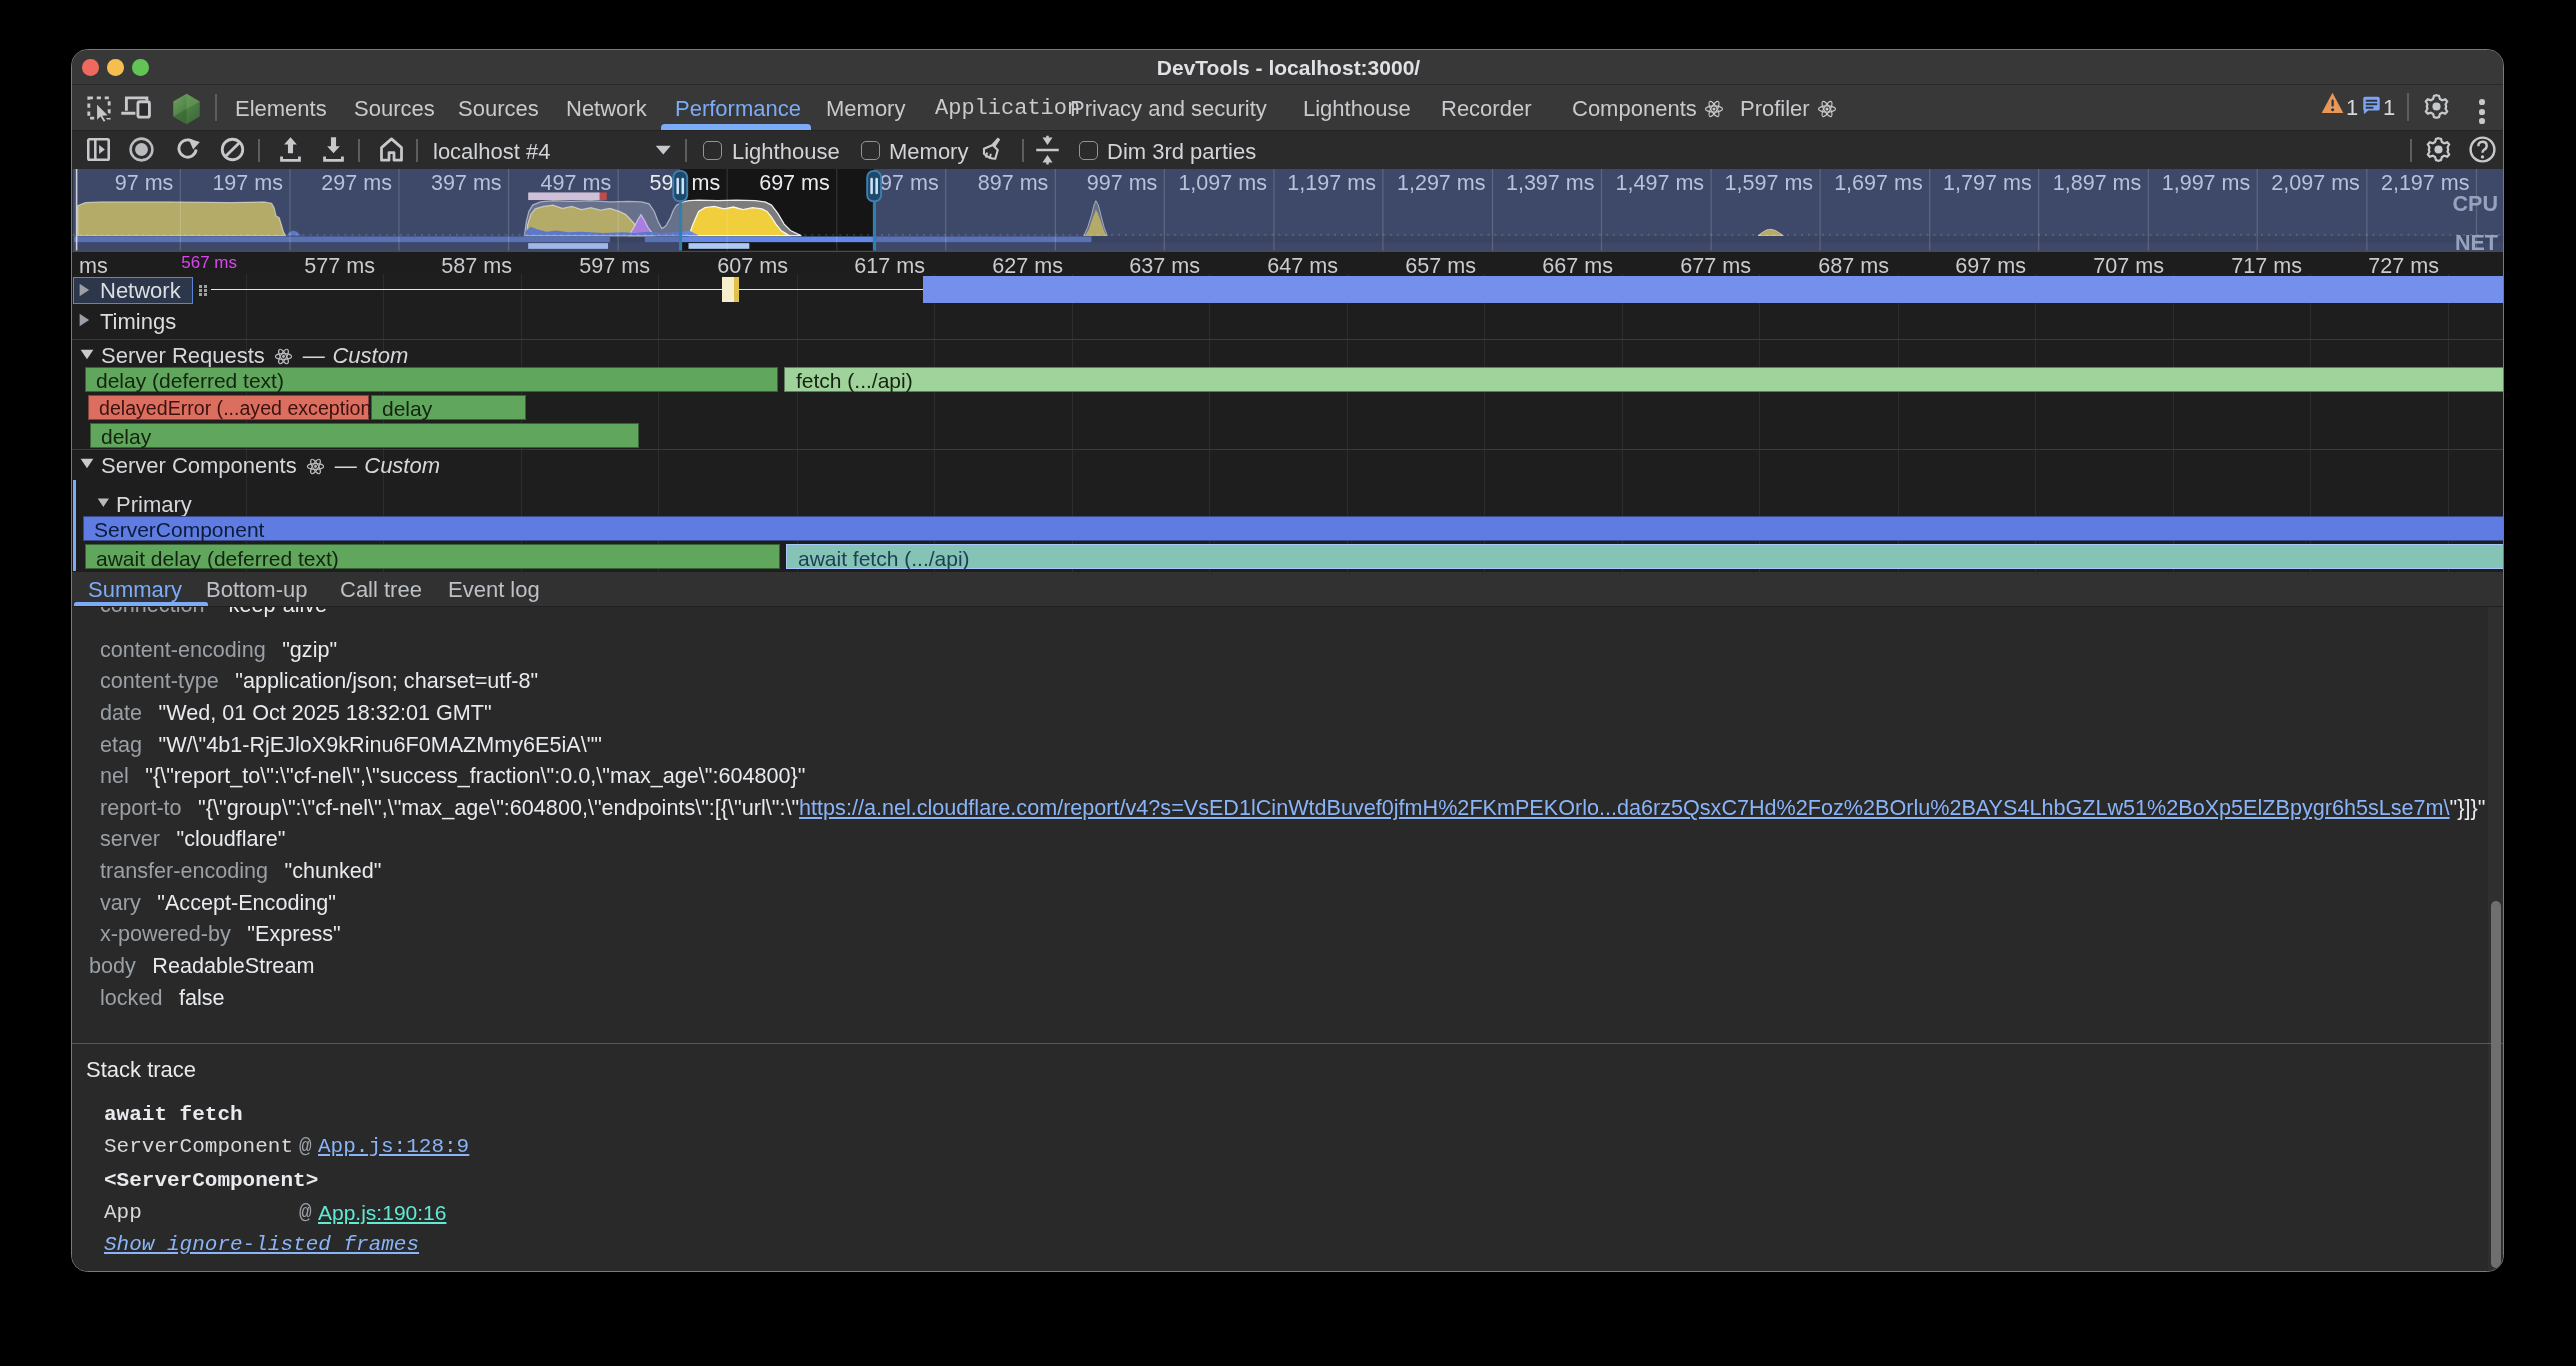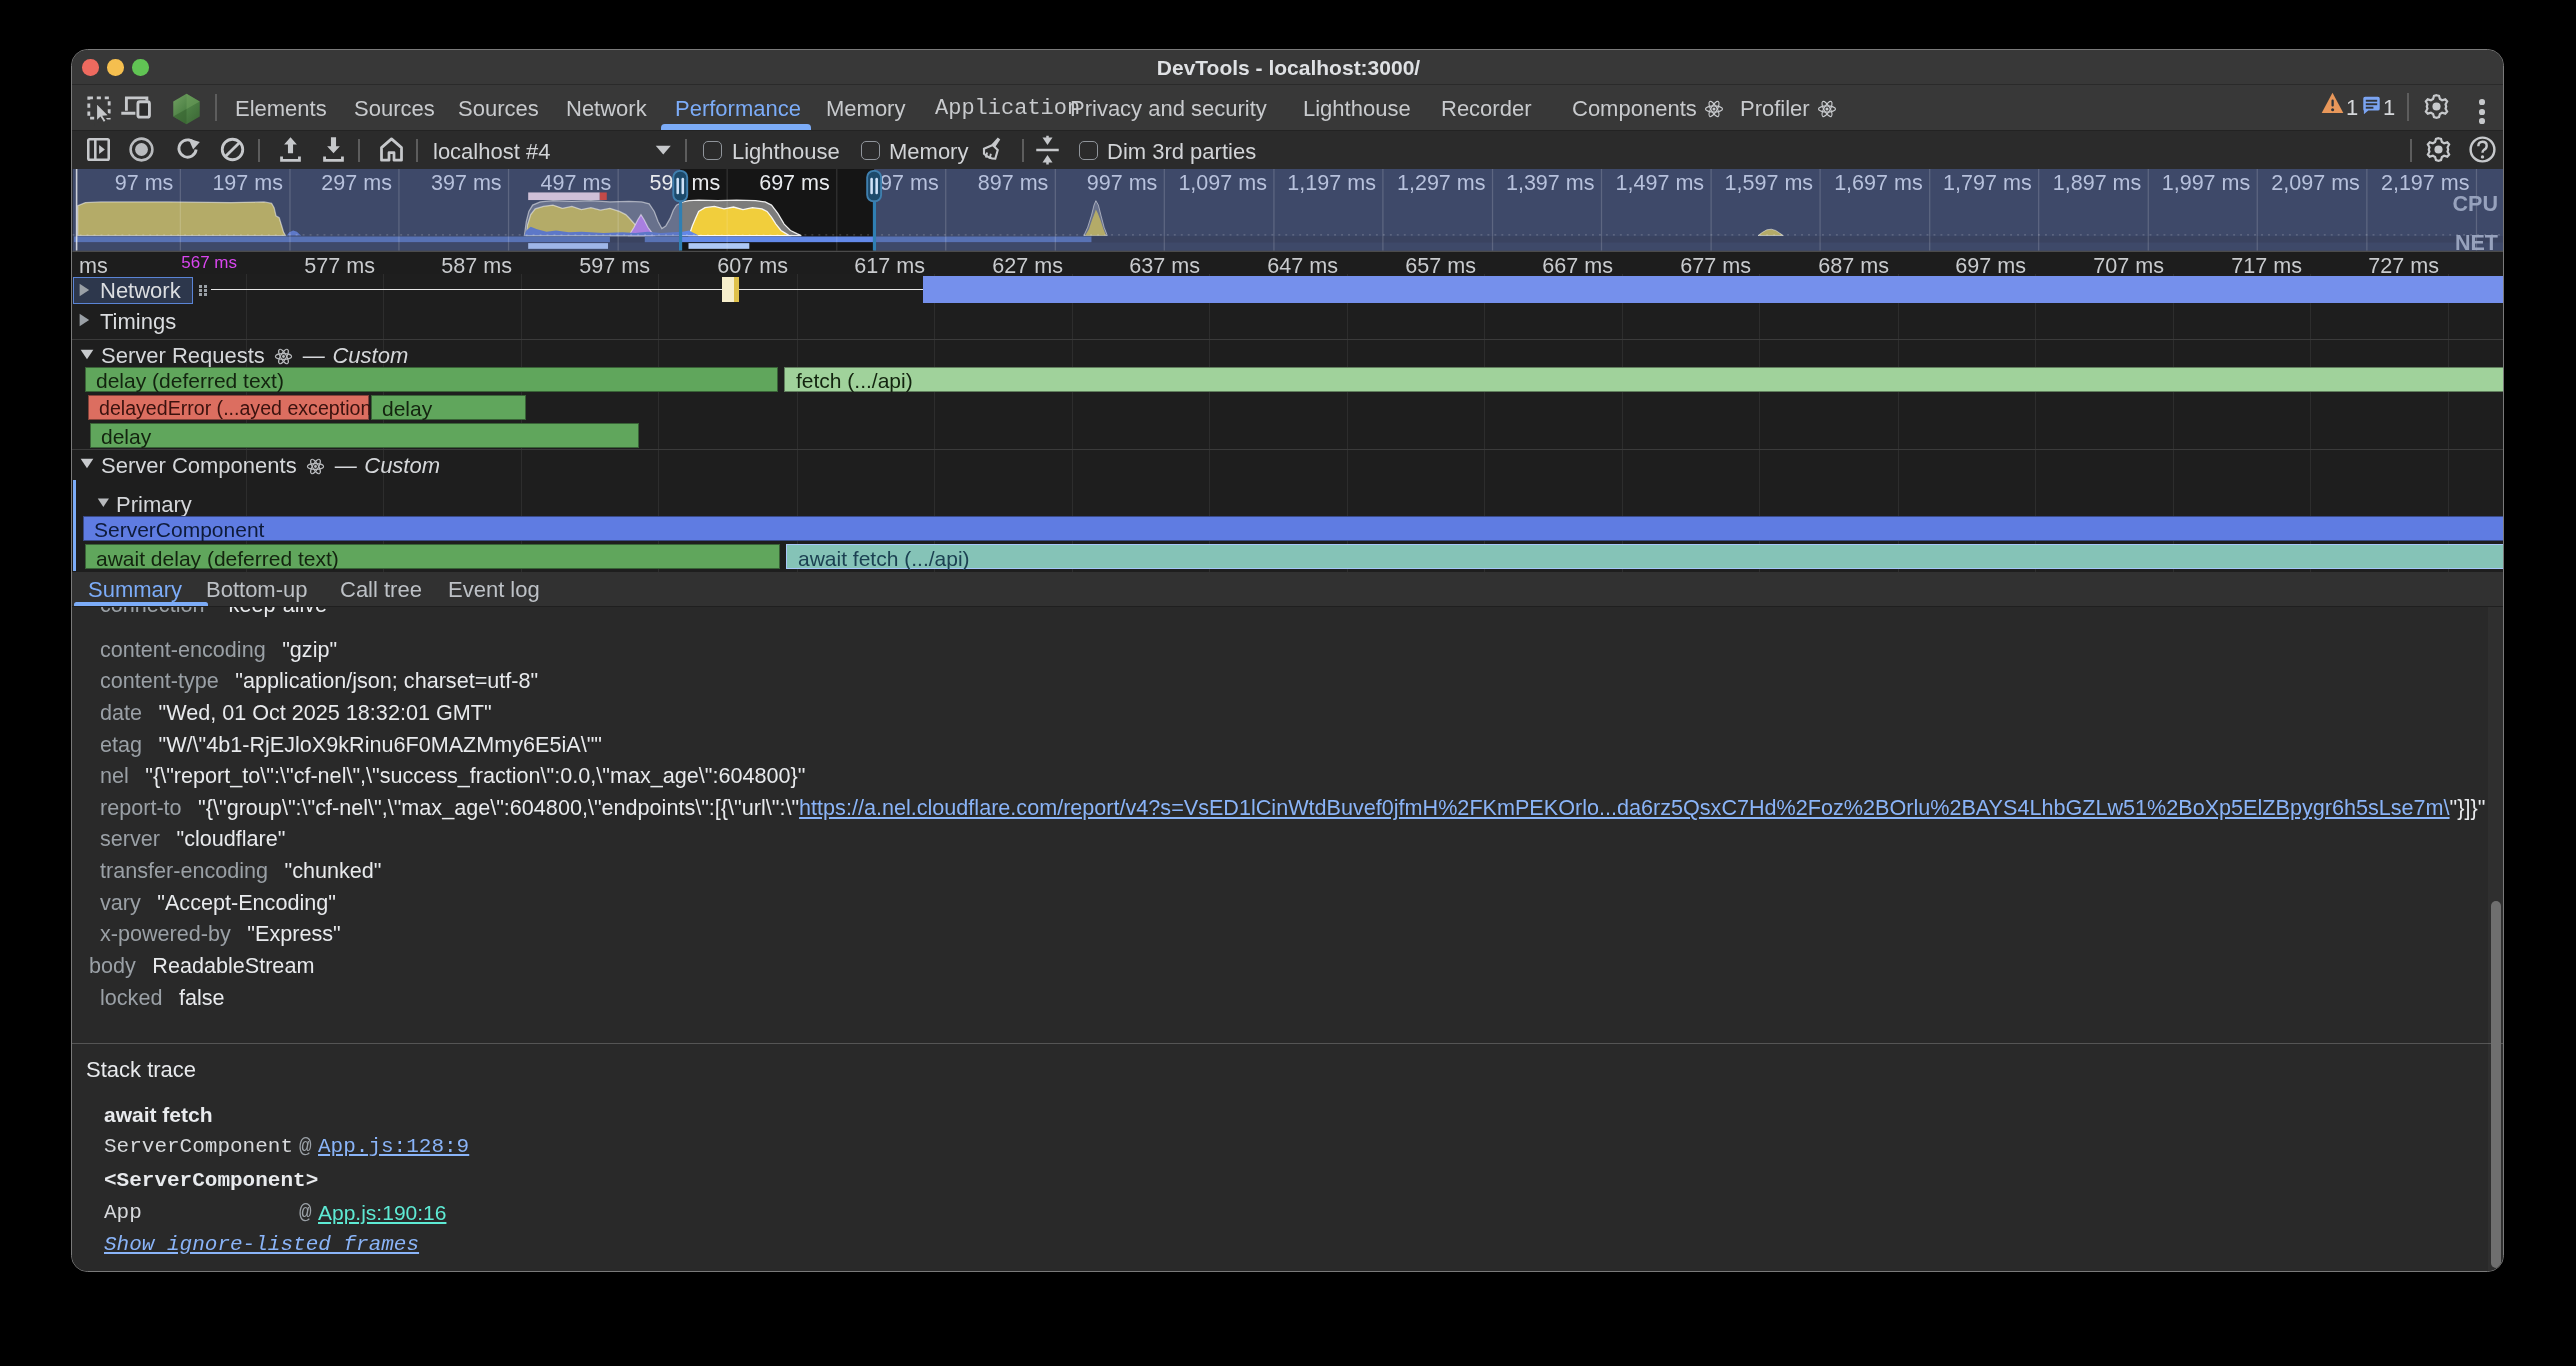--- a/index.html
+++ b/index.html
@@ -376,21 +376,21 @@
 <div class="txt" style="left:28px;top:219px;font-size:21.6px;color:#9aa0a6;">server<span style="color:#e8eaed;margin-left:16.5px;">"cloudflare"</span></div>
 <div class="txt" style="left:28px;top:251px;font-size:21.6px;color:#9aa0a6;">transfer-encoding<span style="color:#e8eaed;margin-left:16.5px;">"chunked"</span></div>
 <div class="txt" style="left:28px;top:283px;font-size:21.6px;color:#9aa0a6;">vary<span style="color:#e8eaed;margin-left:16.5px;">"Accept-Encoding"</span></div>
 <div class="txt" style="left:28px;top:314px;font-size:21.6px;color:#9aa0a6;">x-powered-by<span style="color:#e8eaed;margin-left:16.5px;">"Express"</span></div>
 <div class="txt" style="left:17px;top:346px;font-size:21.6px;color:#9aa0a6;">body<span style="color:#e8eaed;margin-left:16.5px;">ReadableStream</span></div>
 <div class="txt" style="left:28px;top:378px;font-size:21.6px;color:#9aa0a6;">locked<span style="color:#e8eaed;margin-left:16.5px;">false</span></div>
 <div class="txt" style="left:17px;top:409px;font-size:21.6px;color:#9aa0a6;margin-top:32px;">bodyUsed<span style="color:#e8eaed;margin-left:16.5px;">false</span></div>
 </div>
 <div class="abs" style="left:0;top:993px;width:2433px;height:230px;background:#292929;border-top:1.3px solid #555;"></div>
 <div class="txt" style="left:14px;top:1007px;font-size:22px;color:#e8eaed;">Stack trace</div>
-<div class="txt" style="left:32px;top:1053px;font-family:Liberation Sans, sans-serif;font-size:21px;font-weight:bold;color:#e8eaed;">await fetch</div>
+<div class="txt" style="left:32px;top:1053px;font-family:Liberation Mono, monospace;font-size:21px;font-weight:bold;color:#e8eaed;">await fetch</div>
 <div class="txt" style="left:32px;top:1085px;font-family:'Liberation Mono', monospace;font-size:21px;color:#d7d9dc;">ServerComponent</div>
 <div class="txt" style="left:227px;top:1085px;font-family:'Liberation Mono', monospace;font-size:21px;color:#9aa0a6;">@</div>
 <div class="txt" style="left:246px;top:1085px;font-family:'Liberation Mono', monospace;font-size:21px;color:#8ab4f8;text-decoration:underline;">App.js:128:9</div>
 <div class="txt" style="left:32px;top:1119px;font-family:'Liberation Mono', monospace;font-size:21px;font-weight:bold;color:#e8eaed;">&lt;ServerComponent&gt;</div>
 <div class="txt" style="left:32px;top:1151px;font-family:'Liberation Mono', monospace;font-size:21px;color:#d7d9dc;">App</div>
 <div class="txt" style="left:227px;top:1151px;font-family:'Liberation Mono', monospace;font-size:21px;color:#9aa0a6;">@</div>
 <div class="txt" style="left:246px;top:1151px;font-family:Liberation Sans, sans-serif;font-size:21px;color:#5eead4;text-decoration:underline;">App.js:190:16</div>
 <div class="txt" style="left:32px;top:1183px;font-family:'Liberation Mono', monospace;font-size:21px;font-style:italic;color:#8ab4f8;text-decoration:underline;">Show ignore-listed frames</div>
 <div class="abs" style="left:2416px;top:557px;width:15px;height:666px;background:rgba(255,255,255,0.03);"></div>
 <div class="abs" style="left:2419px;top:851px;width:9.5px;height:367px;border-radius:5px;background:#6f6f6f;"></div>

